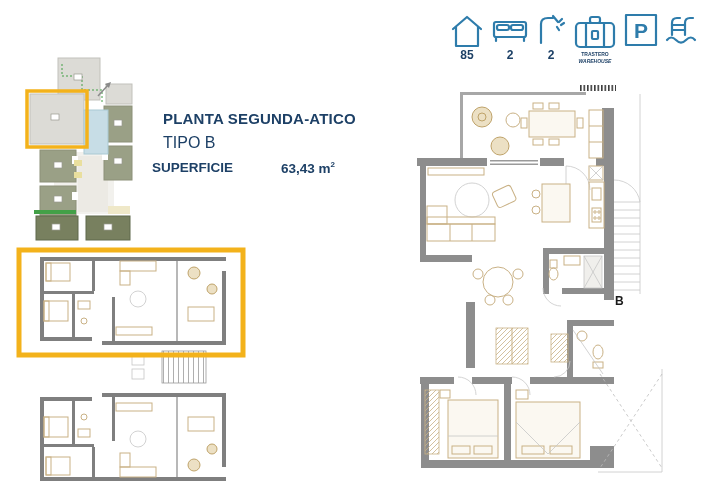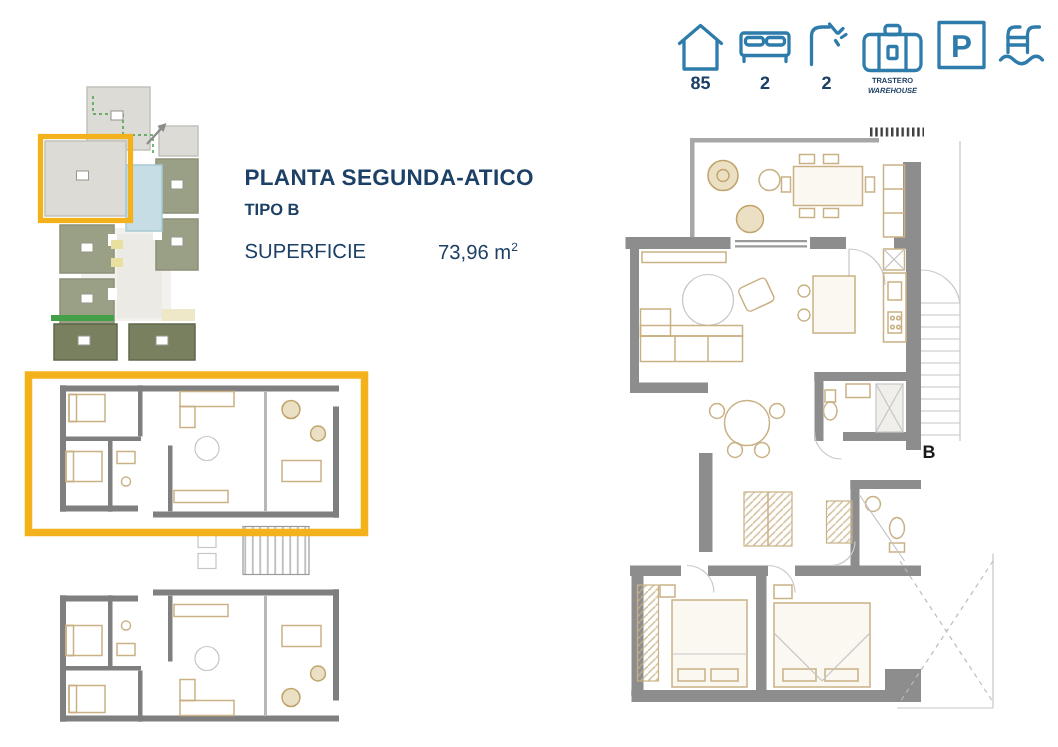--- a/index.html
+++ b/index.html
@@ -11,23 +11,23 @@
   .amenity{display:flex;flex-direction:column;align-items:center;}
   .amenity svg{stroke:var(--blue);fill:none;stroke-width:2.2;stroke-linecap:round;stroke-linejoin:round;}
   .amenity .val{font-size:12px;font-weight:bold;color:var(--navy);margin-top:0;line-height:1;}
   .amenity .lbl{font-size:5px;font-weight:bold;color:var(--navy);margin-top:2px;line-height:1.3;text-align:center;}
   .amenity .lbl .it{font-style:italic;display:block;}
   .p-letter{font-family:"Liberation Sans",sans-serif;font-weight:bold;}
 
   
   #title-block{position:absolute;left:163px;top:70px;color:var(--navy);margin-top:40px;}
   #title-block .t1{font-size:15px;font-weight:bold;letter-spacing:.2px;}
-  #title-block .t2{font-size:11px;font-weight:bold;margin-top:7px;}
+  #title-block .t2{font-size:16px;font-weight:normal;margin-top:7px;}
   #spec-block{position:absolute;left:163px;top:160px;width:172px;color:var(--navy);}
-  .spec-row{display:flex;justify-content:space-between;font-size:13.5px;font-weight:normal;margin-bottom:4px;gap:48px;}
+  .spec-row{display:flex;justify-content:flex-end;font-size:13.5px;font-weight:bold;margin-bottom:4px;gap:48px;}
   .spec-row sup{font-size:8px;}
 
   
   #site-plan{position:absolute;left:18px;top:56px;width:115px;height:186px;}
   #overview-plan{position:absolute;left:16px;top:247px;width:230px;height:244px;}
   #detail-plan{position:absolute;left:412px;top:84px;width:292px;height:412px;}
   #unit-letter{position:absolute;left:203px;top:210px;font-size:12px;font-weight:bold;color:#1a1a1a;}
 
   
   .wall{fill:var(--wall);}
@@ -98,21 +98,21 @@
   </div>
 
   <div id="title-block">
     <div class="t1">PLANTA SEGUNDA-ATICO</div>
     <div class="t2">TIPO B</div>
   </div>
 
   <div id="spec-block">
     <div class="spec-row">
       <span>SUPERFICIE</span>
-      <span><span>73,96</span>&nbsp;<span>m</span><sup>2</sup></span>
+      <span><span>63,43</span>&nbsp;<span>m</span><sup>2</sup></span>
     </div>
   </div>
 
   <div id="site-plan">
     <svg width="115" height="186" viewBox="0 0 115 186">
       <g>
         <rect x="36" y="96" width="60" height="62" fill="#f2f1ed"></rect>
         <rect x="60" y="100" width="30" height="56" fill="#eceae4"></rect>
       </g>
       <g>

